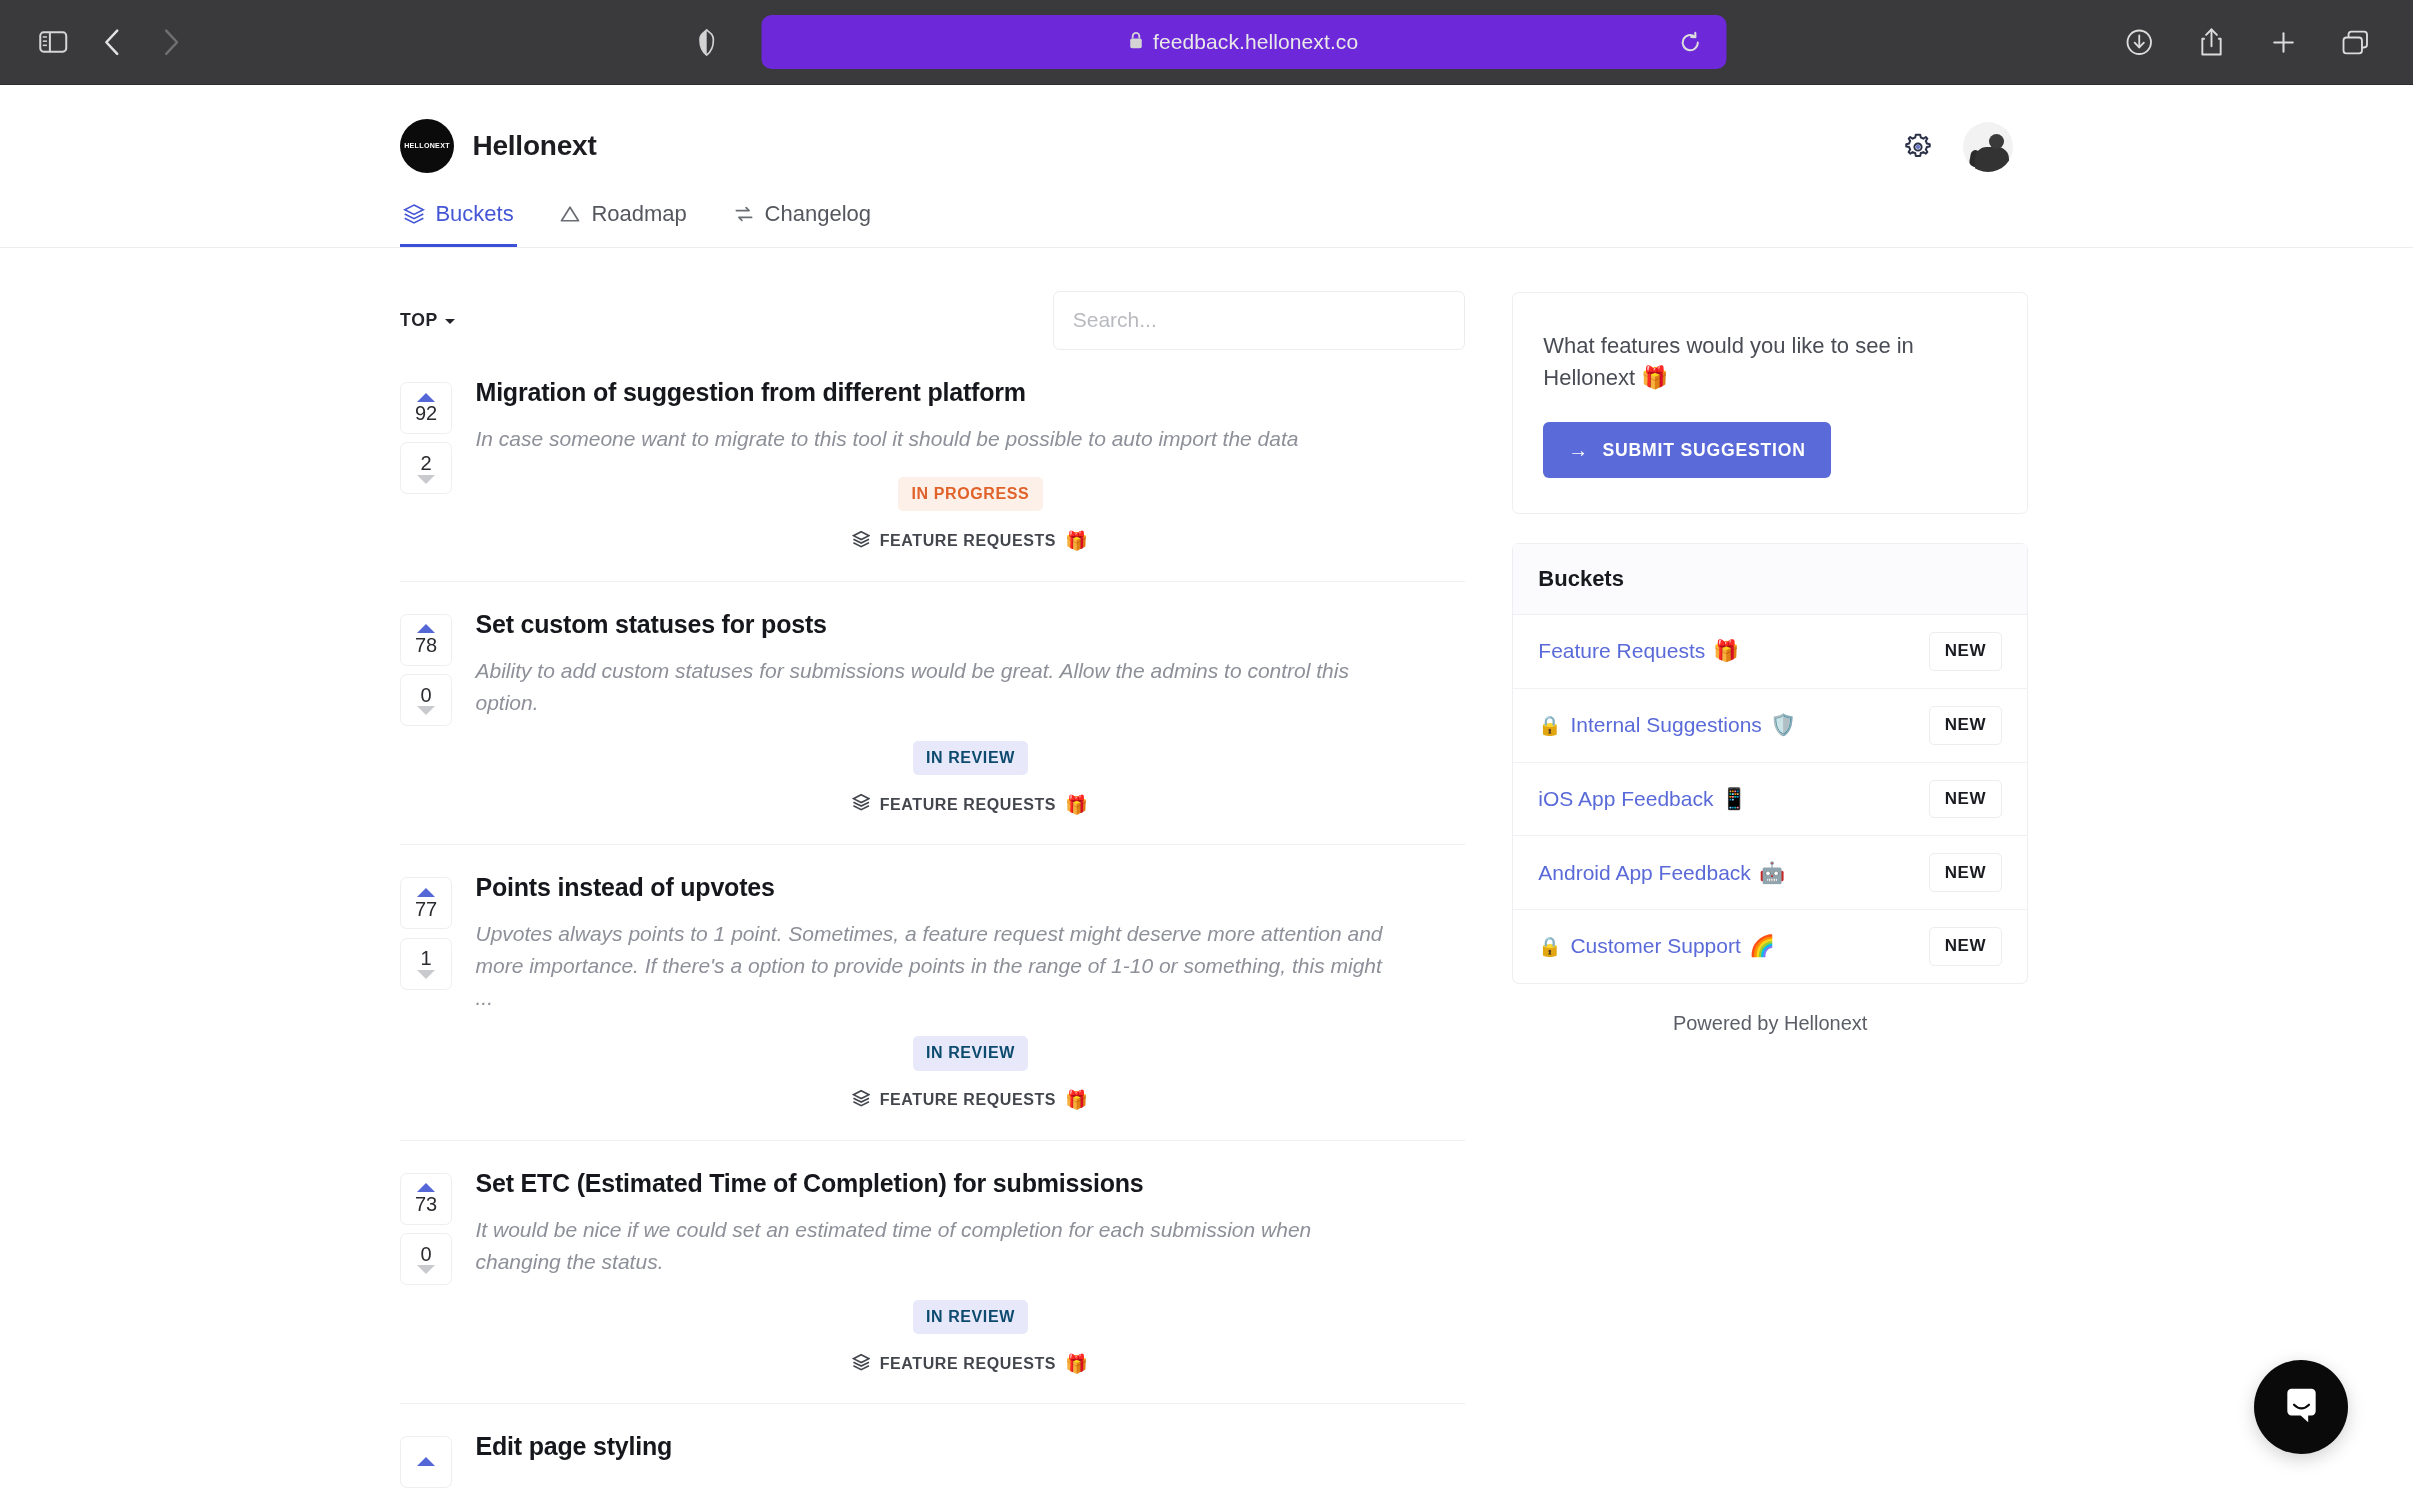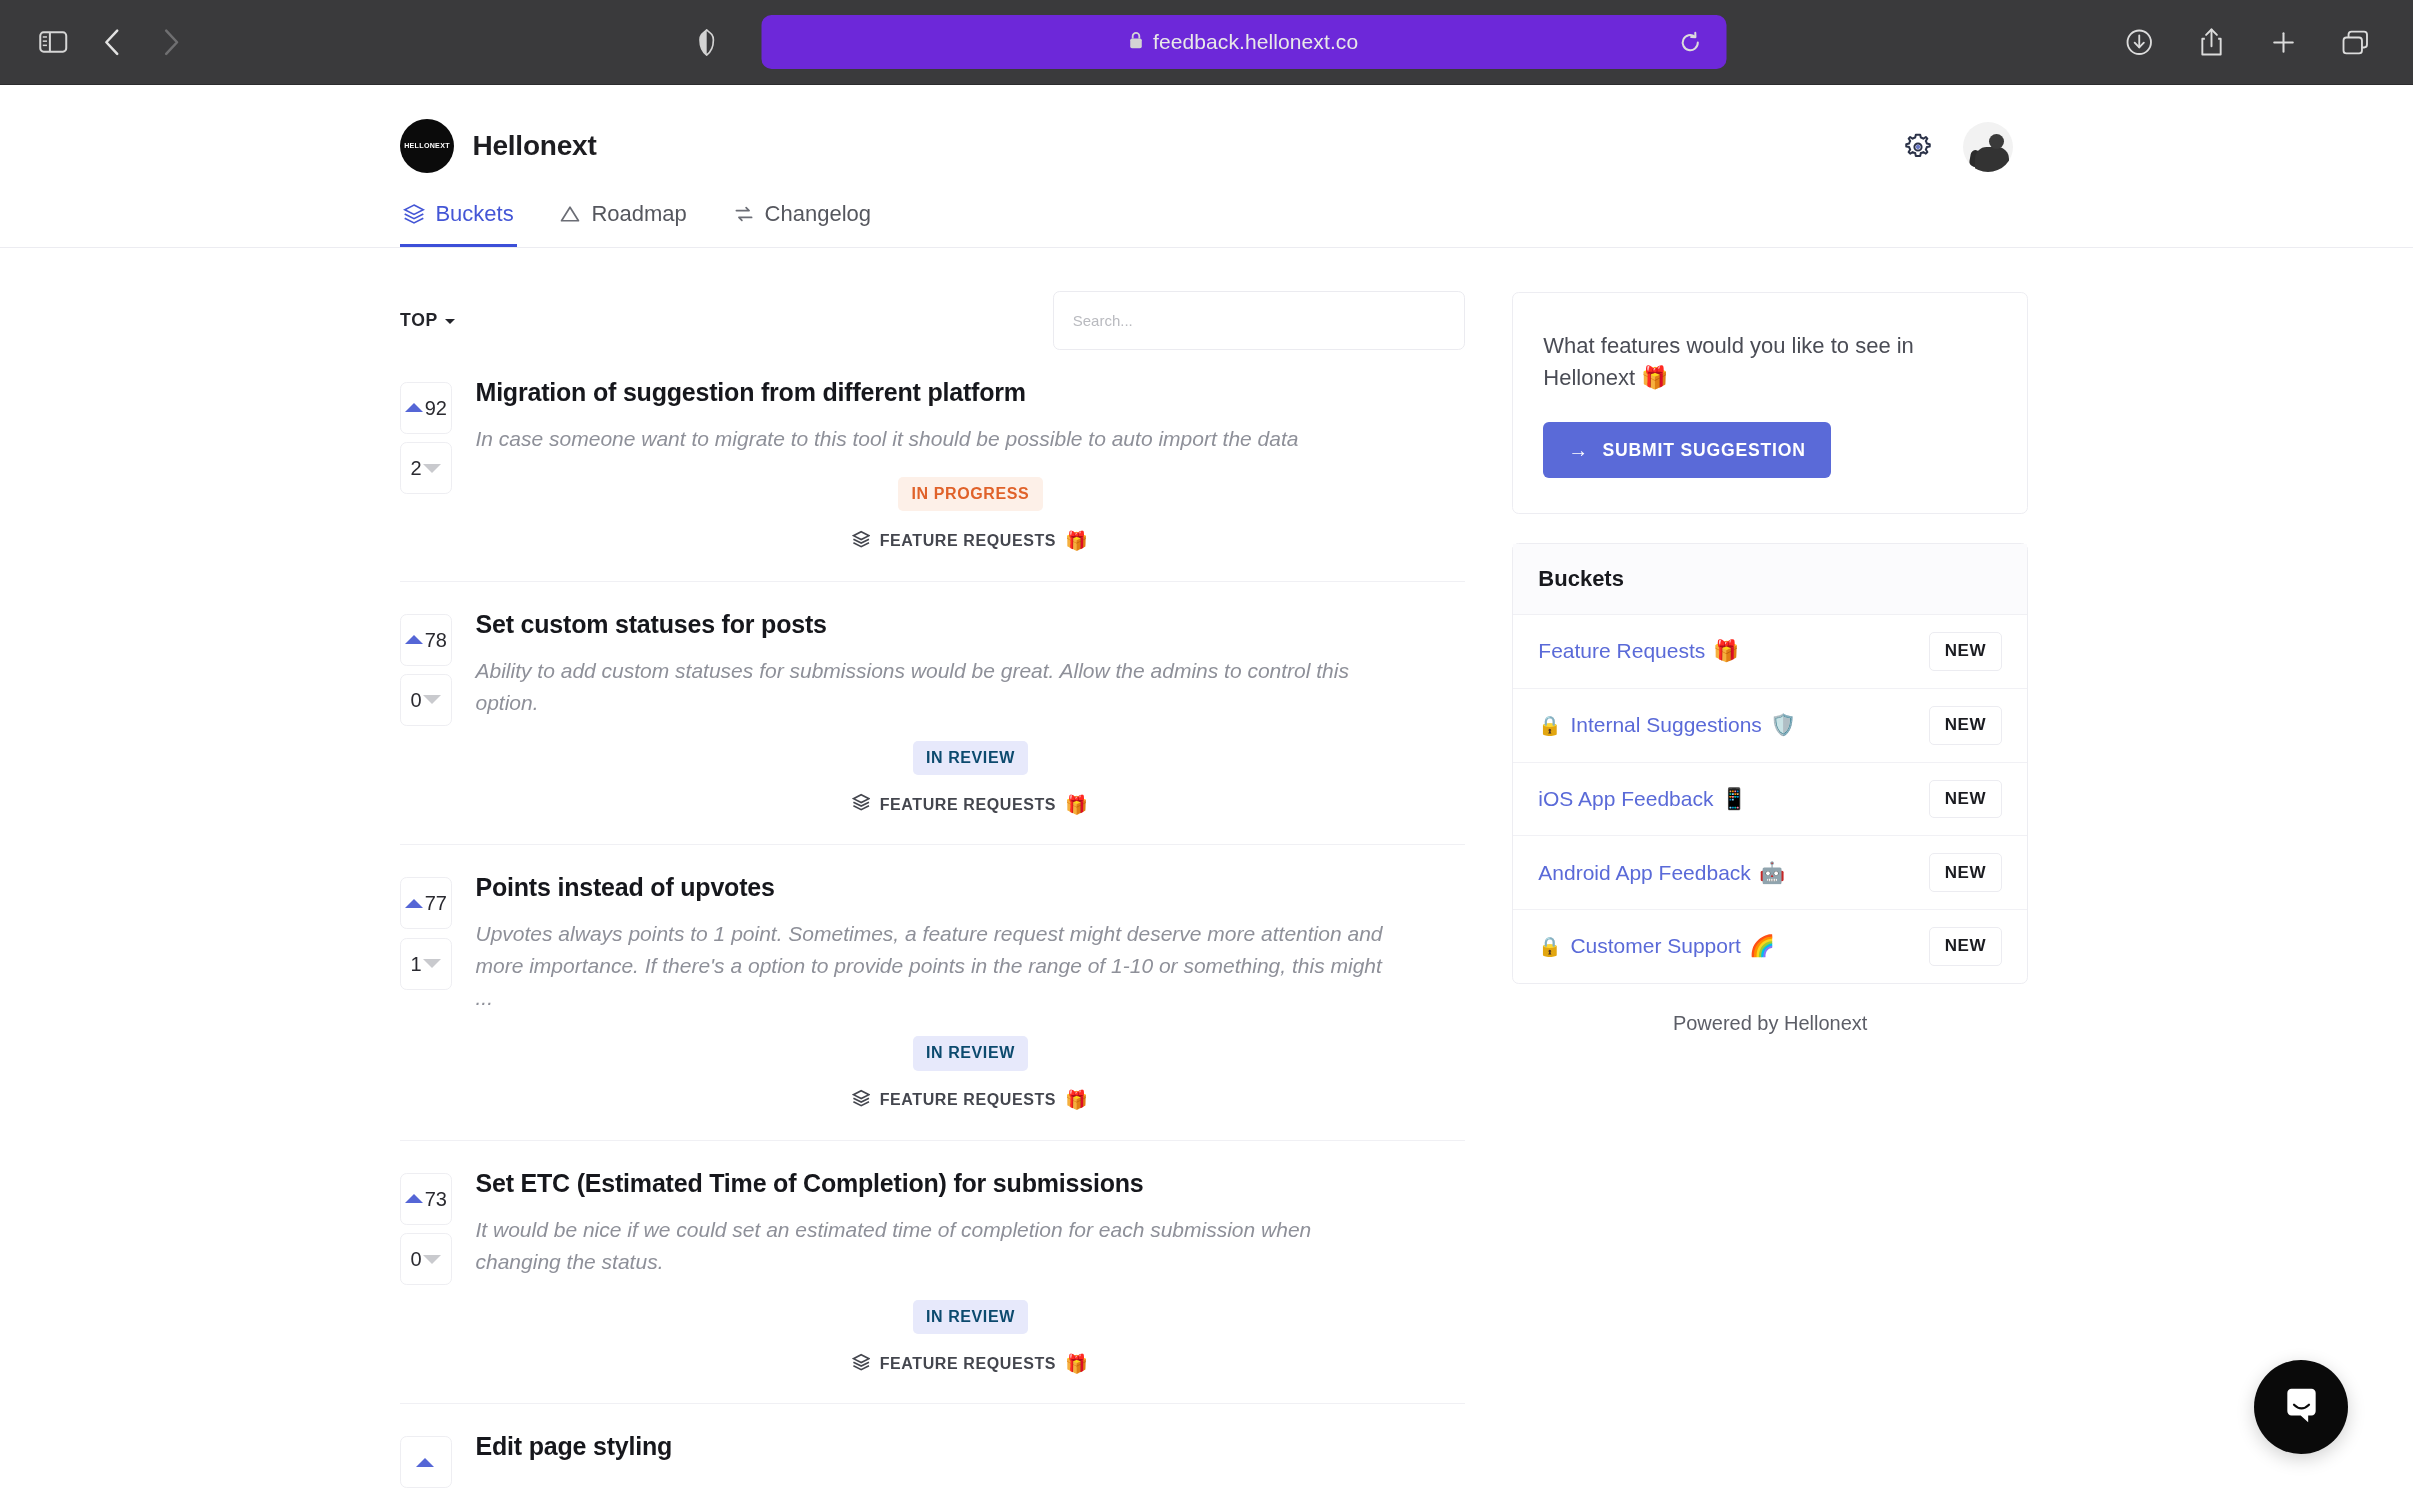--- a/index.html
+++ b/index.html
@@ -175,21 +175,21 @@
     margin-left: auto;
     width: 412px; height: 59px;
     border: 0.8px solid #ebebf0;
     border-radius: 6.7px;
     background: #fff;
     display: flex; align-items: center;
     padding: 0 18.4px;
   }
   .search-box input {
     border: none; outline: none;
-    font-size: 15px;
+    font-size: 21px;
     font-family: "Liberation Sans", sans-serif;
     color: #2b2b30;
     width: 100%;
     background: transparent;
   }
   .search-box input::placeholder { color: #b9babf; }
 
   
   .post {
     display: flex;
@@ -205,21 +205,21 @@
     display: flex; flex-direction: column;
     gap: 8.4px;
     flex: none;
     padding-top: 8.4px;
   }
   .vote-box {
     width: 52px; height: 52px;
     border: 0.8px solid #eeeef2;
     border-radius: 6.7px;
     background: #fff;
-    display: flex; flex-direction: row;
+    display: flex; flex-direction: column;
     align-items: center; justify-content: center;
     gap: 1.7px;
     cursor: pointer;
   }
   .tri-up {
     width: 0; height: 0;
     border-left: 9.2px solid transparent;
     border-right: 9.2px solid transparent;
     border-bottom: 9.2px solid #5566d6;
   }

